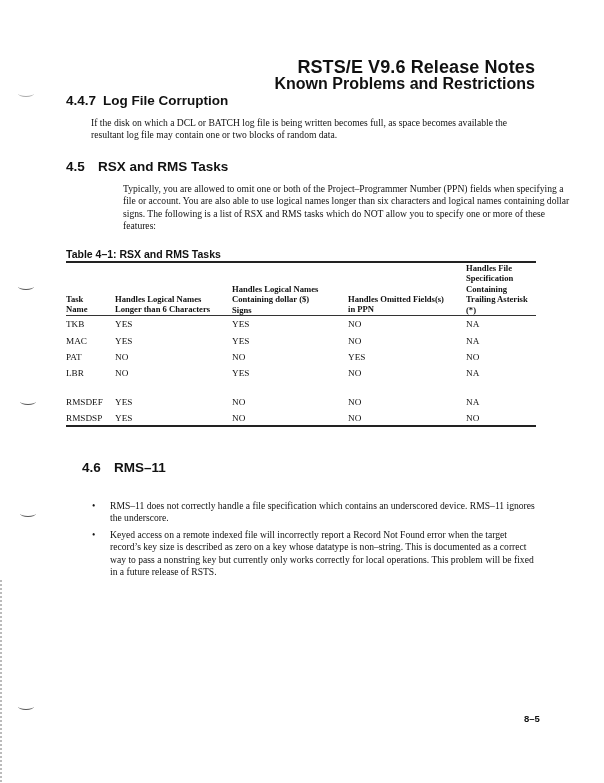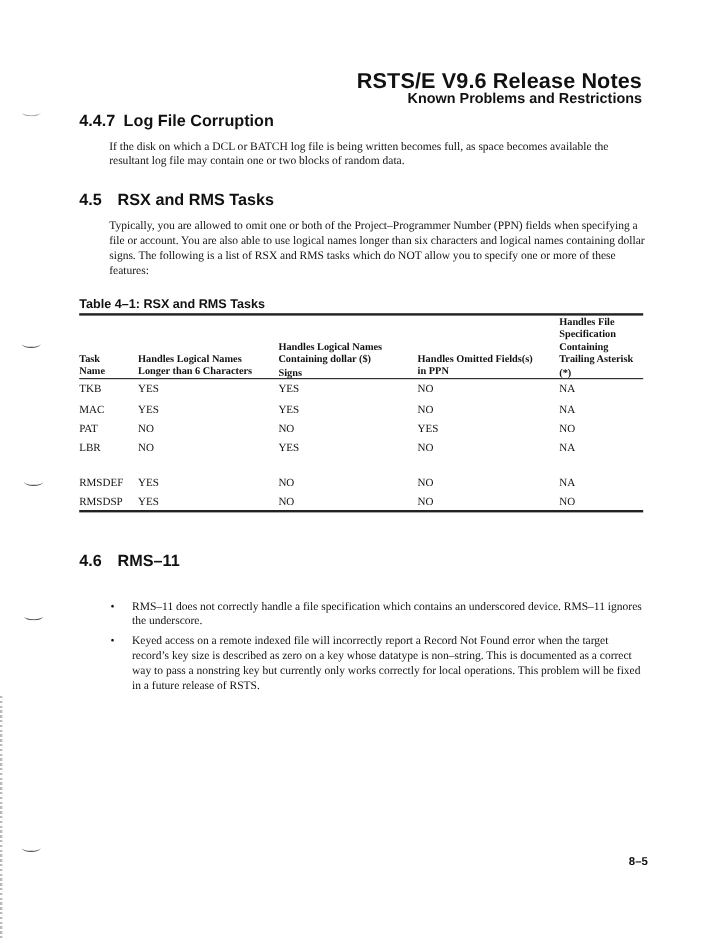--- a/index.html
+++ b/index.html
@@ -2,21 +2,21 @@
 <html><head>
   <meta charset="utf-8">
   <style>
     html, body { margin: 0; padding: 0; background: #ffffff; }
     body { width: 604px; height: 783px; position: relative; overflow: hidden; color: #111; }
     .serif { font-family: "Liberation Serif", "DejaVu Serif", serif; }
     .sans { font-family: "Liberation Sans", "DejaVu Sans", sans-serif; }
     .abs { position: absolute; }
 
     .hdr-title { right: 69px; top: 57px; font-size: 18px; font-weight: bold; letter-spacing: 0.1px; }
-    .hdr-sub { right: 69px; top: 75px; font-size: 12px; font-weight: bold; }
+    .hdr-sub { right: 69px; top: 75px; font-size: 16px; font-weight: bold; }
 
     .h2 { left: 66px; font-size: 13.5px; font-weight: bold; }
     .h2 .num { display: inline-block; width: 37px; }
     .h2 .num.short { width: 32px; }
 
     .para { left: 91px; width: 450px; font-size: 9.6px; line-height: 12.4px; }
 
     .tbl-caption { left: 66px; top: 248px; font-size: 10.5px; font-weight: bold; }
     .tbl-topline { left: 66px; top: 261px; width: 470px; height: 1.5px; background: #222; }
     .tbl-headline { left: 66px; top: 315px; width: 470px; height: 1.2px; background: #333; }
@@ -40,21 +40,21 @@
 <div class="abs sans hdr-sub">Known Problems and Restrictions</div>
 
 <div class="abs sans h2" style="top:93px;">
   <span class="num">4.4.7</span><span>Log File Corruption</span>
 </div>
 <div class="abs serif para" style="top:117px;">If the disk on which a DCL or BATCH log file is being written becomes full, as space becomes available the resultant log file may contain one or two blocks of random data.</div>
 
 <div class="abs sans h2" style="top:159px;">
   <span class="num short">4.5</span><span>RSX and RMS Tasks</span>
 </div>
-<div class="abs serif para" style="top:183px;">Typically, you are allowed to omit one or both of the Project–Programmer Number (PPN) fields when specifying a file or account. You are also able to use logical names longer than six characters and logical names containing dollar signs. The following is a list of RSX and RMS tasks which do NOT allow you to specify one or more of these features:</div>
+<div class="abs serif para" style="top:183px;margin-left:32px;">Typically, you are allowed to omit one or both of the Project–Programmer Number (PPN) fields when specifying a file or account. You are also able to use logical names longer than six characters and logical names containing dollar signs. The following is a list of RSX and RMS tasks which do NOT allow you to specify one or more of these features:</div>
 
 <div class="abs sans tbl-caption">Table 4–1:   RSX and RMS Tasks</div>
 <div class="abs tbl-topline"></div>
 
 <div class="abs serif th" style="left:66px; top:294px;">
   <div>Task</div>
   <div>Name</div>
 </div>
 <div class="abs serif th" style="left:115px; top:294px;">
   <div>Handles Logical Names</div>
@@ -107,21 +107,21 @@
     <div class="abs serif td" style="left: 466px; top: 397px;">NA</div>
     <div class="abs serif td" style="left: 66px; top: 413px;">RMSDSP</div>
     <div class="abs serif td" style="left: 115px; top: 413px;">YES</div>
     <div class="abs serif td" style="left: 232px; top: 413px;">NO</div>
     <div class="abs serif td" style="left: 348px; top: 413px;">NO</div>
     <div class="abs serif td" style="left: 466px; top: 413px;">NO</div>
   </div>
 
 <div class="abs tbl-bottomline"></div>
 
-<div class="abs sans h2" style="top:460px;">
+<div class="abs sans h2" style="top:460px;margin-left:16px;">
   <span class="num short">4.6</span><span>RMS–11</span>
 </div>
 
 <div class="abs serif bullet-dot" style="left:92px; top:500px;">•</div>
 <div class="abs serif para" style="left:110px; width:428px; top:500px;">RMS–11 does not correctly handle a file specification which contains an underscored device. RMS–11 ignores the underscore.</div>
 
 <div class="abs serif bullet-dot" style="left:92px; top:529px;">•</div>
 <div class="abs serif para" style="left:110px; width:428px; top:529px;">Keyed access on a remote indexed file will incorrectly report a Record Not Found error when the target record’s key size is described as zero on a key whose datatype is non–string. This is documented as a correct way to pass a nonstring key but currently only works correctly for local operations. This problem will be fixed in a future release of RSTS.</div>
 
 <div class="abs sans pagenum">8–5</div>

